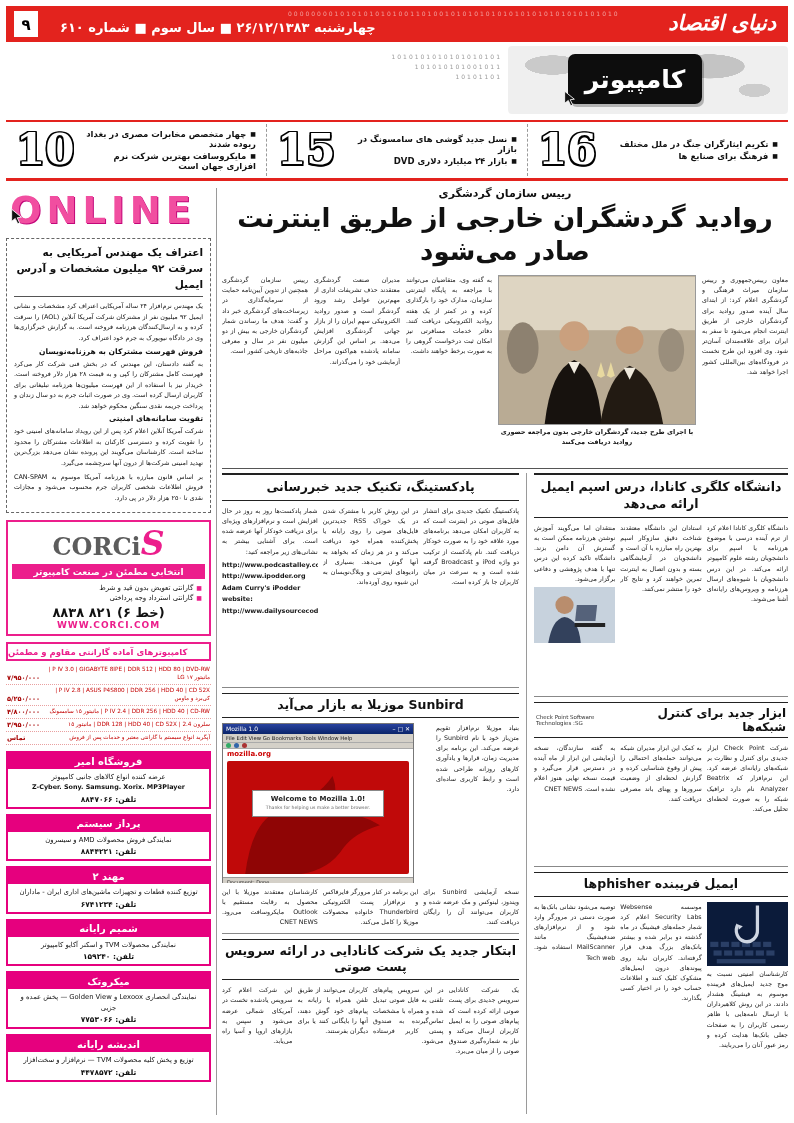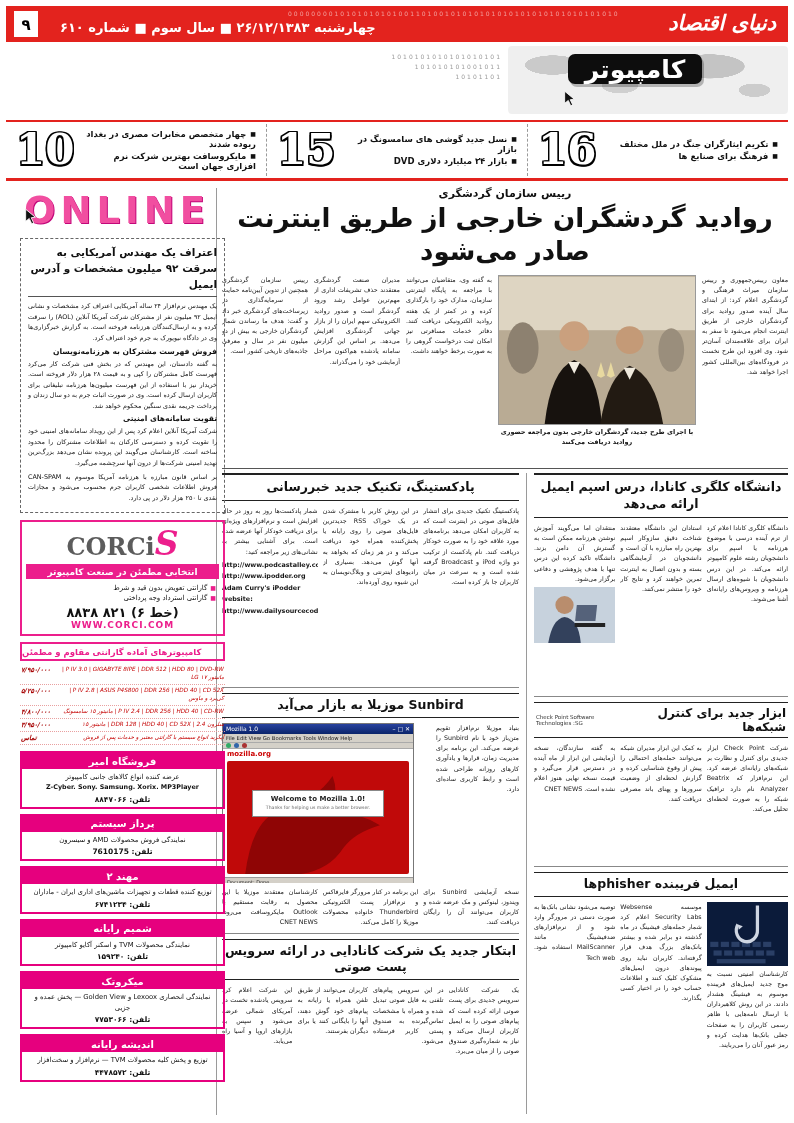--- a/index.html
+++ b/index.html
@@ -21,41 +21,41 @@
   .masthead { position:absolute; top:44px; left:6px; right:6px; height:74px; }
   .map { position:absolute; right:0; top:2px; width:280px; height:68px; border-radius:4px; opacity:.8;
          background:
            radial-gradient(ellipse 46px 16px at 16% 28%, #bdbdbd 60%, transparent 61%),
            radial-gradient(ellipse 30px 13px at 40% 58%, #c4c4c4 60%, transparent 61%),
            radial-gradient(ellipse 58px 20px at 72% 30%, #b6b6b6 60%, transparent 61%),
            radial-gradient(ellipse 26px 11px at 88% 65%, #c0c0c0 60%, transparent 61%),
            #ececec; }
   .binary-gray { position:absolute; right:286px; top:8px; color:#9a9a9a; font-size:6px; letter-spacing:2px;
                  direction:ltr; text-align:right; line-height:1.7; }
-  .section-box { position:absolute; right:86px; top:10px; width:134px; height:30px; background:#0d0d0d;
+  .section-box { position:absolute; right:86px; top:10px; width:134px; height:50px; background:#0d0d0d;
                  color:#fff; border-radius:7px; display:flex; align-items:center; justify-content:center;
                  font-size:25px; font-weight:bold; box-shadow:2px 3px 0 rgba(0,0,0,.25); }
   .cursor-a { position:absolute; }
   .cursor-masthead { right:212px; top:46px; }
   .rule1 { position:absolute; top:120px; left:6px; right:6px; height:2px; background:#e3231e; }
 
   
   .teasers { position:absolute; top:124px; left:6px; right:6px; height:52px; display:flex; }
   .teaser { flex:1; display:flex; align-items:center; gap:10px; padding:0 10px; border-left:1px dashed #9a9a9a; }
   .teaser:last-child { border-left:none; }
   .t-lines { flex:1; display:flex; flex-direction:column; gap:2px; }
   .t-line { font-size:8.5px; font-weight:bold; text-align:right; color:#111; }
   .t-line::before { content:"■"; font-size:6px; margin-left:4px; position:relative; top:-1px; }
   .t-num { font-family:"DejaVu Serif", serif; font-size:42px; font-weight:bold; color:#fff; line-height:1;
            text-shadow:-1.5px -1.5px 0 #000,1.5px -1.5px 0 #000,-1.5px 1.5px 0 #000,1.5px 1.5px 0 #000,
                        0 -1.5px 0 #000,0 1.5px 0 #000,-1.5px 0 0 #000,1.5px 0 0 #000; }
   .rule2 { position:absolute; top:178px; left:6px; right:6px; height:3px; background:#e3231e; }
 
   
-  .sidebar { position:absolute; top:188px; left:20px; width:205px; }
+  .sidebar { position:absolute; top:188px; left:6px; width:205px; }
   .vline   { position:absolute; top:188px; left:216px; width:1px; bottom:8px; background:#9a9a9a; }
   .main    { position:absolute; top:186px; left:222px; right:6px; }
 
   
   .cols { display:flex; gap:5px; overflow:hidden; }
   .col  { flex:1; font-size:6.3px; line-height:1.62; text-align:justify; color:#161616; overflow:hidden; }
 
   
   .kicker { text-align:center; font-size:11px; font-weight:bold; margin:1px 0 2px; }
   .headline { text-align:center; font-size:26px; font-weight:bold; margin:0 0 8px; line-height:1.25; }
@@ -128,22 +128,22 @@
   .corcis-logo .big-s { color:#ec1e8c; font-size:33px; font-style:italic; }
   .corcis-tagline { background:#ec1e8c; color:#fff; font-size:9px; font-weight:bold; padding:2.5px 0; margin:4px 0; }
   .corcis-bullet { font-size:7px; text-align:right; padding:1px 3px; }
   .corcis-bullet::before { content:"■"; color:#ec1e8c; font-size:6px; margin-left:3px; }
   .corcis-phone { font-size:13px; font-weight:bold; direction:ltr; margin-top:2px; }
   .corcis-web { font-size:9px; font-weight:bold; color:#ec1e8c; letter-spacing:1px; direction:ltr; }
 
   .plist-head { border:2px solid #ec1e8c; color:#ec1e8c; font-weight:bold; font-size:8.5px;
                 text-align:left; padding:2.5px 0; margin-bottom:3px; }
   .plist { margin-bottom:6px; }
-  .prow { display:flex; gap:4px; align-items:flex-start; font-size:5.7px; color:#c40000;
-          border-bottom:1px dotted #e9a0a0; padding:2px 1px;font-style:italic; }
+  .prow { display:flex; gap:4px; align-items:flex-end; font-size:5.7px; color:#c40000;
+          border-bottom:1px dotted #e9a0a0; padding:2px 1px; }
   .spec { flex:1; text-align:right; line-height:1.4; }
   .price { font-weight:bold; font-size:6.6px; color:#a60000; white-space:nowrap; }
 
   .classified { border:2px solid #e6007e; margin-bottom:5px; }
   .cl-name { background:#e6007e; color:#fff; text-align:center; font-weight:bold; font-size:10px; padding:2.5px 0; }
   .cl-desc { font-size:6.8px; text-align:center; padding:3px 4px 1px; line-height:1.55; }
   .cl-brands { font-size:6.4px; direction:ltr; text-align:center; font-weight:bold; display:block; }
   .cl-phone { font-size:7.5px; font-weight:bold; text-align:center; padding:1px 0 3px; }
 </style>
 </head>
@@ -429,21 +429,21 @@
       <div class="cl-desc">
         <span>عرضه کننده انواع کالاهای جانبی کامپیوتر</span>
         <span class="cl-brands">Z-Cyber. Sony. Samsung. Xorix. MP3Player</span>
       </div>
       <div class="cl-phone">تلفن: ۸۸۴۷۰۶۶</div>
     </div>
 
     <div class="classified">
       <div class="cl-name">پرداز سیستم</div>
       <div class="cl-desc">نمایندگی فروش محصولات AMD و سیسرون</div>
-      <div class="cl-phone">تلفن: 7610175</div>
+      <div class="cl-phone">تلفن: ۸۸۴۴۲۲۱</div>
     </div>
 
     <div class="classified">
       <div class="cl-name">مهند ۲</div>
       <div class="cl-desc">توزیع کننده قطعات و تجهیزات ماشین‌های اداری ایران - ماداران</div>
       <div class="cl-phone">تلفن: ۶۷۴۱۲۳۴</div>
     </div>
 
     <div class="classified">
       <div class="cl-name">شمیم رایانه</div>

